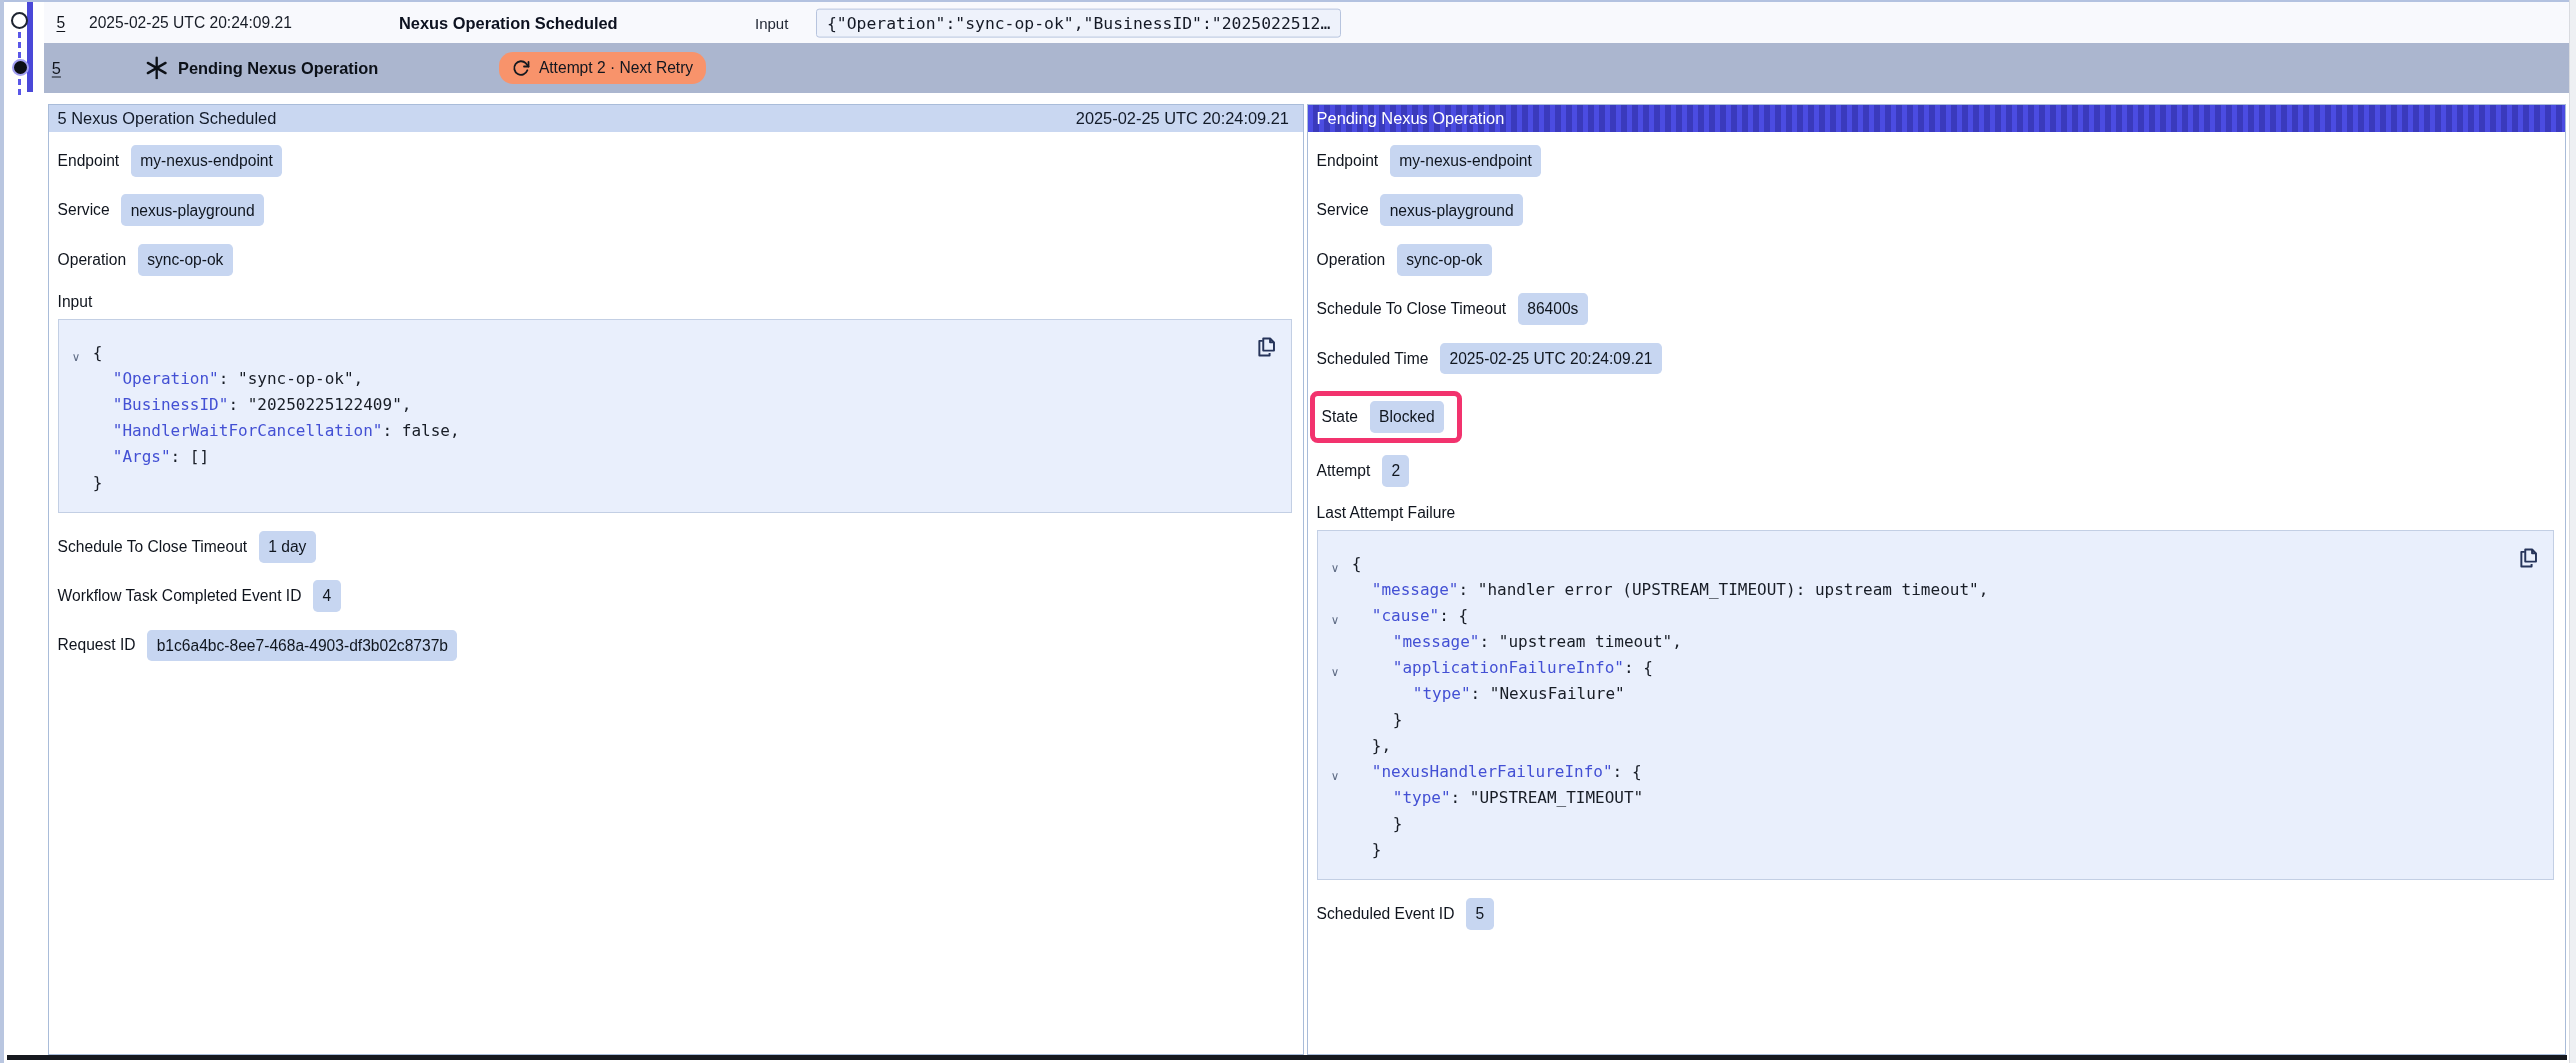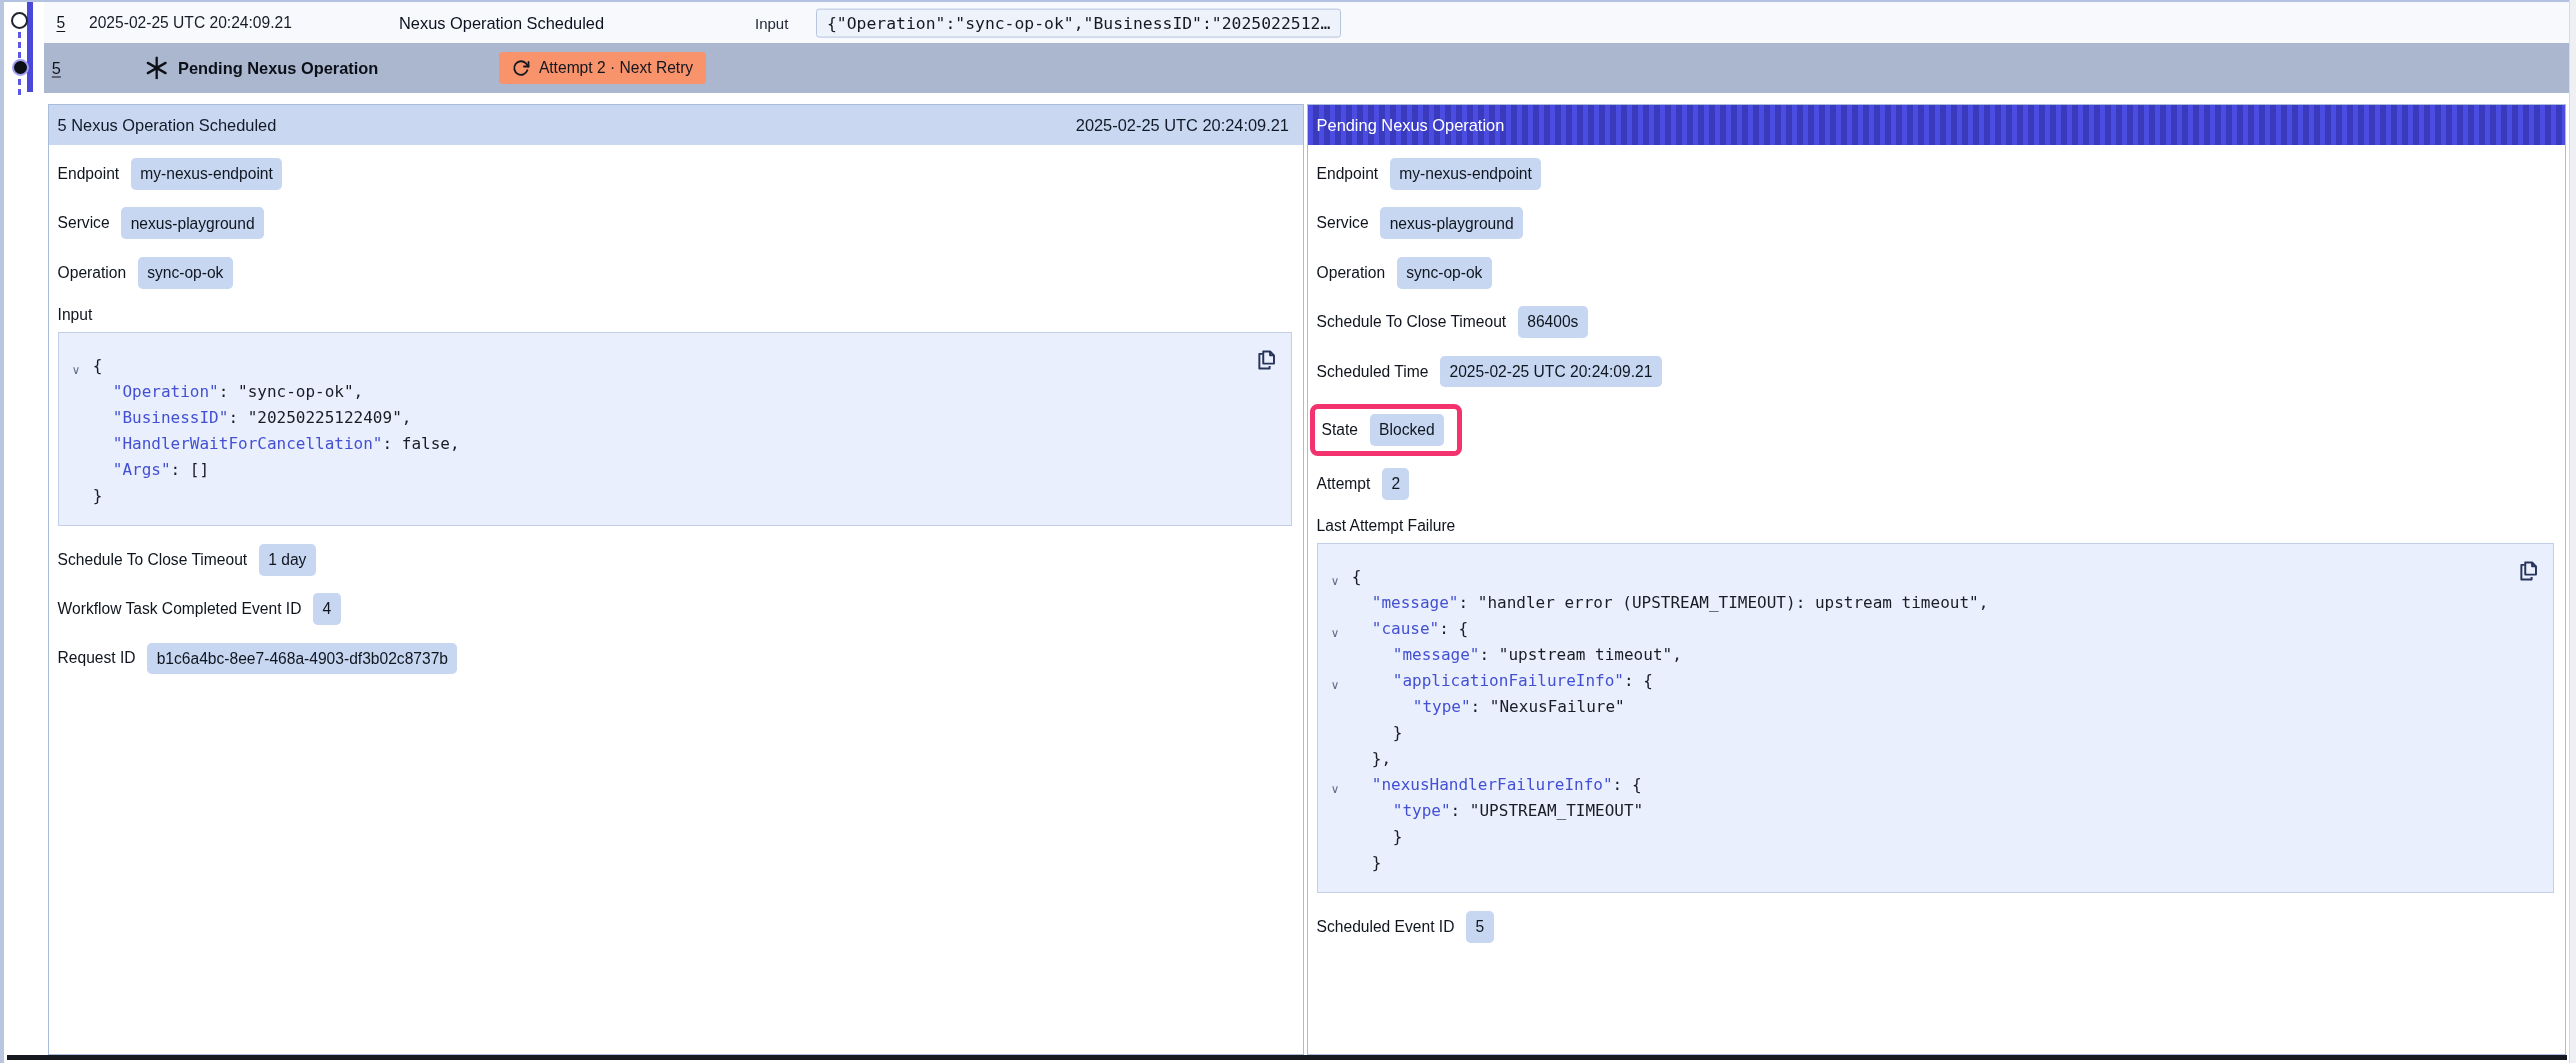--- a/index.html
+++ b/index.html
@@ -13,51 +13,51 @@
   .scroll-strip { position:absolute; right:0; top:0; width:7px; height:100%; background:#eef0f3; border-left:0.8px solid #d9dbe0; }
 
   
   .hrow { position:absolute; left:44px; width:2526px; }
   .row1 { top:2.3px;  height:41px; background:#f8f9fd; }
   .row2 { top:43px; height:50px; background:#abb6cf; }
   .hrow > * { position:absolute; top:50%; transform:translateY(-50%); white-space:nowrap; }
   .evt-id { font-size:15.6px; color:#11151d; text-decoration:underline; text-underline-offset:3.1px; }
   .row1 .evt-id { left:12.5px; }
   .row1 .evt-ts { left:45px; font-size:15.6px; color:#171c26; }
-  .row1 .evt-title { left:355px; font-size:16.4px; font-weight:400; color:#0d1220; }
+  .row1 .evt-title { left:355px; font-size:16.4px; font-weight:700; color:#0d1220; }
   .row1 .input-label { left:711px; font-size:15px; color:#222835; }
   .json-preview {
     left:772px; max-width:647px; overflow:hidden;
     font-family:"DejaVu Sans Mono", monospace; font-size:16.4px; color:#141925;
     background:#eef2fb; border:1.6px solid #b7c4de; border-radius:3.1px; padding:3.9px 10px;
   }
   .row2 .evt-id { left:7.8px; font-size:16.4px; }
   .row2 .asterisk { left:101px; width:23.4px; height:23.4px; }
   .row2 .evt-title { left:134px; font-size:16.4px; font-weight:700; color:#0c1119; }
   .retry-badge {
     left:455px; display:inline-flex; align-items:center; gap:9.4px;
-    background:#f8936b; border-radius:4px; padding:7px 12.5px; font-size:15.6px; color:#11161f;
+    background:#f8936b; border-radius:14px; padding:7px 12.5px; font-size:15.6px; color:#11161f;
   }
 
   
   .t-bar { position:absolute; left:27px; top:2.3px; width:6.2px; height:90px; background:#4a48d8; }
   .t-circle-hollow { position:absolute; left:11px; top:11.7px; width:17px; height:17px;
     border:2.7px solid #1e2430; border-radius:50%; background:#fff; }
   .t-circle-filled { position:absolute; left:11.7px; top:59px; width:17px; height:17px;
     background:#0c0f16; border:2.3px solid #a29ff2; border-radius:50%; }
   .t-dash { position:absolute; left:18px; width:3.1px;
     background-image:linear-gradient(#5a57e8 62%, rgba(0,0,0,0) 0); background-size:3.1px 10px; }
   .t-dash.d1 { top:32px; height:26px; }
   .t-dash.d2 { top:79px; height:18px; }
 
   
   .panel { position:absolute; top:104px; height:951px; background:#ffffff; border:1.6px solid #a9bcd9; }
   .panel.left  { left:48px;   width:1256px; }
   .panel.right { left:1307px; width:1259px; }
-  .panel-header { height:40px; display:flex; align-items:center; justify-content:space-between;
+  .panel-header { height:27px; display:flex; align-items:center; justify-content:space-between;
     padding:0 14px 0 8.6px; font-size:16.4px;gap:37px; }
   .panel.left  .panel-header { background:#c9d7f1; color:#121a28; font-weight:500; }
   .panel.right .panel-header {
     background:repeating-linear-gradient(90deg,#4b4ce2 0 5.5px,#3a3abc 5.5px 11px);
     color:#ffffff; font-weight:500; }
   .panel-body { padding:12.5px 11px 0 8.6px; }
 
   .field { display:flex; align-items:center; gap:11.7px; margin-bottom:16.4px; min-height:33px;
     font-size:15.6px; color:#0f141d; }
   .badge { background:#c7d6f1; border-radius:4.7px; padding:6.2px 9.4px; line-height:1.25; color:#10161f; }

